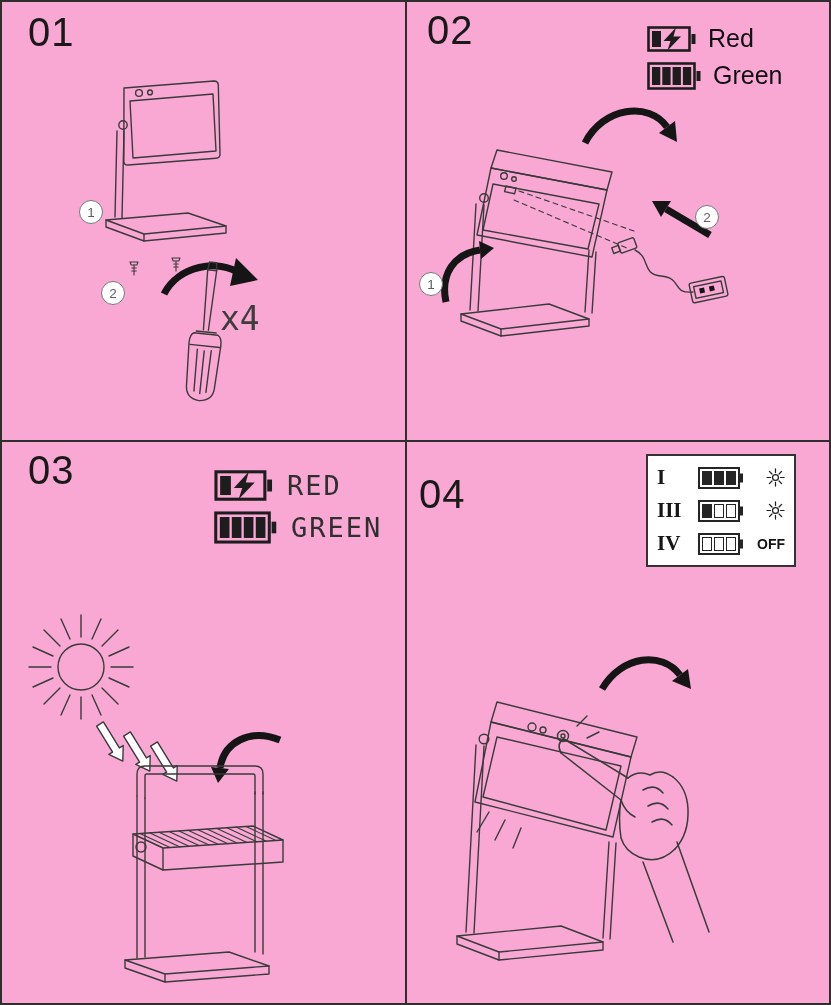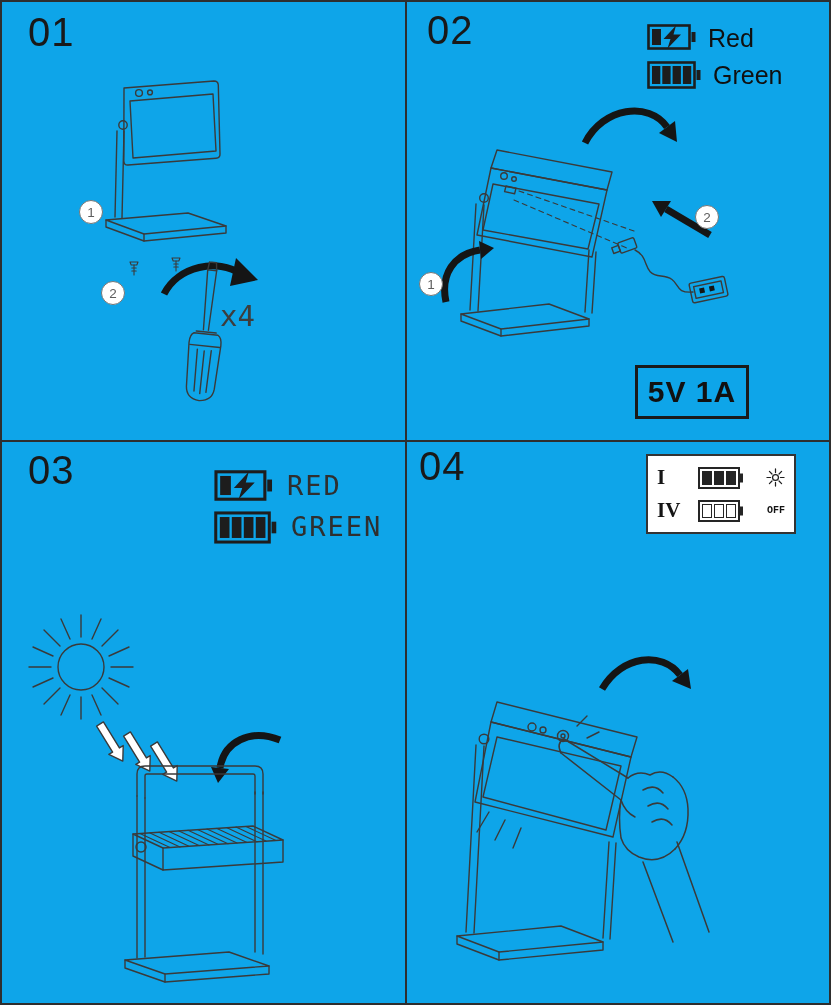--- a/index.html
+++ b/index.html
@@ -1,39 +1,39 @@
 <!DOCTYPE html>
 <html><head>
 <meta charset="utf-8">
 <style>
   html,body{margin:0;padding:0;background:#fff;}
-  #page{position:relative;width:831px;height:1005px;background:#0ea5e9;border:2px solid #2e2e2e;
+  #page{position:relative;width:831px;height:1005px;background:#f9a8d4;border:2px solid #2e2e2e;
         box-sizing:border-box;font-family:"Liberation Sans",sans-serif;overflow:hidden;}
   .vline{position:absolute;left:403px;top:0;width:2px;height:100%;background:#2e2e2e;}
   .hline{position:absolute;left:0;top:438px;width:100%;height:2px;background:#2e2e2e;}
   .abs{position:absolute;}
   .pnum{position:absolute;font-size:40px;color:#191919;letter-spacing:1px;line-height:1;}
   .step-circle{position:absolute;width:24px;height:24px;border:1.5px solid #767676;border-radius:50%;
         box-sizing:border-box;display:flex;align-items:center;justify-content:center;
         font-size:13.5px;color:#5e5e5e;background:#fff;}
-  .x4{position:absolute;font-family:"DejaVu Sans Mono",monospace;font-size:29px;color:#3d3d3d;line-height:1;}
+  .x4{position:absolute;font-family:"DejaVu Sans Mono",monospace;font-size:33px;color:#3d3d3d;line-height:1;}
   .legend{position:absolute;display:flex;flex-direction:column;gap:8px;}
-  .legend-row{display:flex;gap:11px;}
+  .legend-row{display:flex;align-items:center;gap:11px;}
   .legend-label{font-size:25px;color:#101010;}
   .legend3-label{font-family:"DejaVu Sans Mono",monospace;font-size:27px;letter-spacing:2px;color:#2f2f2f;}
   .power-box{position:absolute;border:3px solid #1a1a1a;display:flex;align-items:center;justify-content:center;
         font-weight:bold;font-size:30px;color:#111;letter-spacing:1px;}
   .mode-table{position:absolute;border:2px solid #333;padding:6px 9px;display:flex;flex-direction:column;gap:2px;background:#fff;}
   .mode-row{display:flex;align-items:center;height:31px;gap:9px;}
   .mode-level{width:32px;font-family:"Liberation Serif",serif;font-weight:bold;font-size:21px;color:#151515;}
   .mode-battery{display:inline-flex;gap:2px;border:2px solid #252525;padding:2px;position:relative;margin-right:4px;}
   .mode-battery i{display:block;width:10px;height:14px;border:1.5px solid #252525;box-sizing:border-box;background:#fff;}
   .mode-battery i.filled{background:#252525;}
   .mode-battery .nub{position:absolute;right:-5px;top:50%;transform:translateY(-50%);width:3.5px;height:9px;background:#252525;}
-  .mode-output{margin-left:auto;display:flex;align-items:center;font-weight:bold;font-size:10px;color:#131313;font-family:Liberation Mono, monospace;}
+  .mode-output{margin-left:auto;display:flex;align-items:center;font-weight:bold;font-size:14px;color:#131313;}
   g.ln{stroke:#3a3a3a;fill:none;stroke-width:1.4;stroke-linecap:round;stroke-linejoin:round;}
   .blk{fill:#151515;stroke:none;}
   .arrow-stroke{stroke:#151515;stroke-width:7;fill:none;stroke-linecap:butt;}
   .dash{stroke-dasharray:5 4;stroke-width:1.1;}
   .thin{stroke-width:1.1;}
 </style>
 </head>
 <body>
 
 <div id="page">
@@ -158,21 +158,20 @@
   </svg>
 
   <svg class="abs" style="left:428px;top:238px" width="75" height="80" viewBox="0 0 75 80">
     <path class="arrow-stroke" d="M16,62 C10,34 24,14 50,10"></path>
     <polygon class="blk" points="64,8 49,1 51,19"></polygon>
   </svg>
 
   <span class="step-circle" style="left:417px;top:270px">1</span>
   <span class="step-circle" style="left:693px;top:203px">2</span>
 
-  <div class="power-box" style="left:633px;top:363px;width:108px;height:48px">5V 1A</div>
 
   <div class="pnum" style="left:26px;top:448px">03</div>
 
   <div class="legend" style="left:212px;top:468px;gap:10px">
     <div class="legend-row" style="gap:13px">
       <svg width="60" height="31" viewBox="0 0 50 26">
         <rect x="1.5" y="1.5" width="41" height="23" fill="none" stroke="#1d1d1d" stroke-width="2.6"></rect>
         <rect x="44.5" y="8" width="4" height="10" fill="#1d1d1d"></rect>
         <rect x="5" y="5" width="9" height="16" fill="#1d1d1d"></rect>
         <polygon points="29,1.5 16.5,15 23.5,15 20.5,24.5 34,10.5 26.5,10.5" fill="#1d1d1d"></polygon>
@@ -233,29 +232,46 @@
       </g>
       <path d="M176,88 L176,110 L56,118 L56,96"></path>
       <path d="M26,82 L26,104 L56,118"></path>
       <circle cx="34" cy="95" r="5"></circle>
       <path d="M18,208 L122,200 L162,214 L58,222 Z"></path>
       <path d="M18,208 L18,216 L58,230 L162,222 L162,214"></path>
       <path d="M58,222 L58,230"></path>
     </g>
   </svg>
 
-  <div class="pnum" style="left:417px;top:444px">04</div>
+  <div class="pnum" style="left:417px;top:472px">04</div>
 
   <div class="mode-table" style="left:644px;top:452px;width:128px">
       <div class="mode-row">
         <span class="mode-level">I</span>
         <span class="mode-battery">
           <i class="filled"></i>
           <i class="filled"></i>
           <i class="filled"></i>
+          <b class="nub"></b>
+        </span>
+        <span class="mode-output">
+          <svg width="19" height="19" viewBox="0 0 20 20">
+            <g stroke="#1f1f1f" stroke-width="1.3" fill="none" stroke-linecap="round">
+              <circle cx="10" cy="10" r="3.1"></circle>
+              <path d="M15.2,10 H19 M13.7,13.7 L16.4,16.4 M10,15.2 V19 M6.3,13.7 L3.6,16.4 M4.8,10 H1 M6.3,6.3 L3.6,3.6 M10,4.8 V1 M13.7,6.3 L16.4,3.6"></path>
+            </g>
+          </svg>
+        </span>
+      </div>
+      <div class="mode-row">
+        <span class="mode-level">III</span>
+        <span class="mode-battery">
+          <i class="filled"></i>
+          <i></i>
+          <i></i>
           <b class="nub"></b>
         </span>
         <span class="mode-output">
           <svg width="19" height="19" viewBox="0 0 20 20">
             <g stroke="#1f1f1f" stroke-width="1.3" fill="none" stroke-linecap="round">
               <circle cx="10" cy="10" r="3.1"></circle>
               <path d="M15.2,10 H19 M13.7,13.7 L16.4,16.4 M10,15.2 V19 M6.3,13.7 L3.6,16.4 M4.8,10 H1 M6.3,6.3 L3.6,3.6 M10,4.8 V1 M13.7,6.3 L16.4,3.6"></path>
             </g>
           </svg>
         </span>

